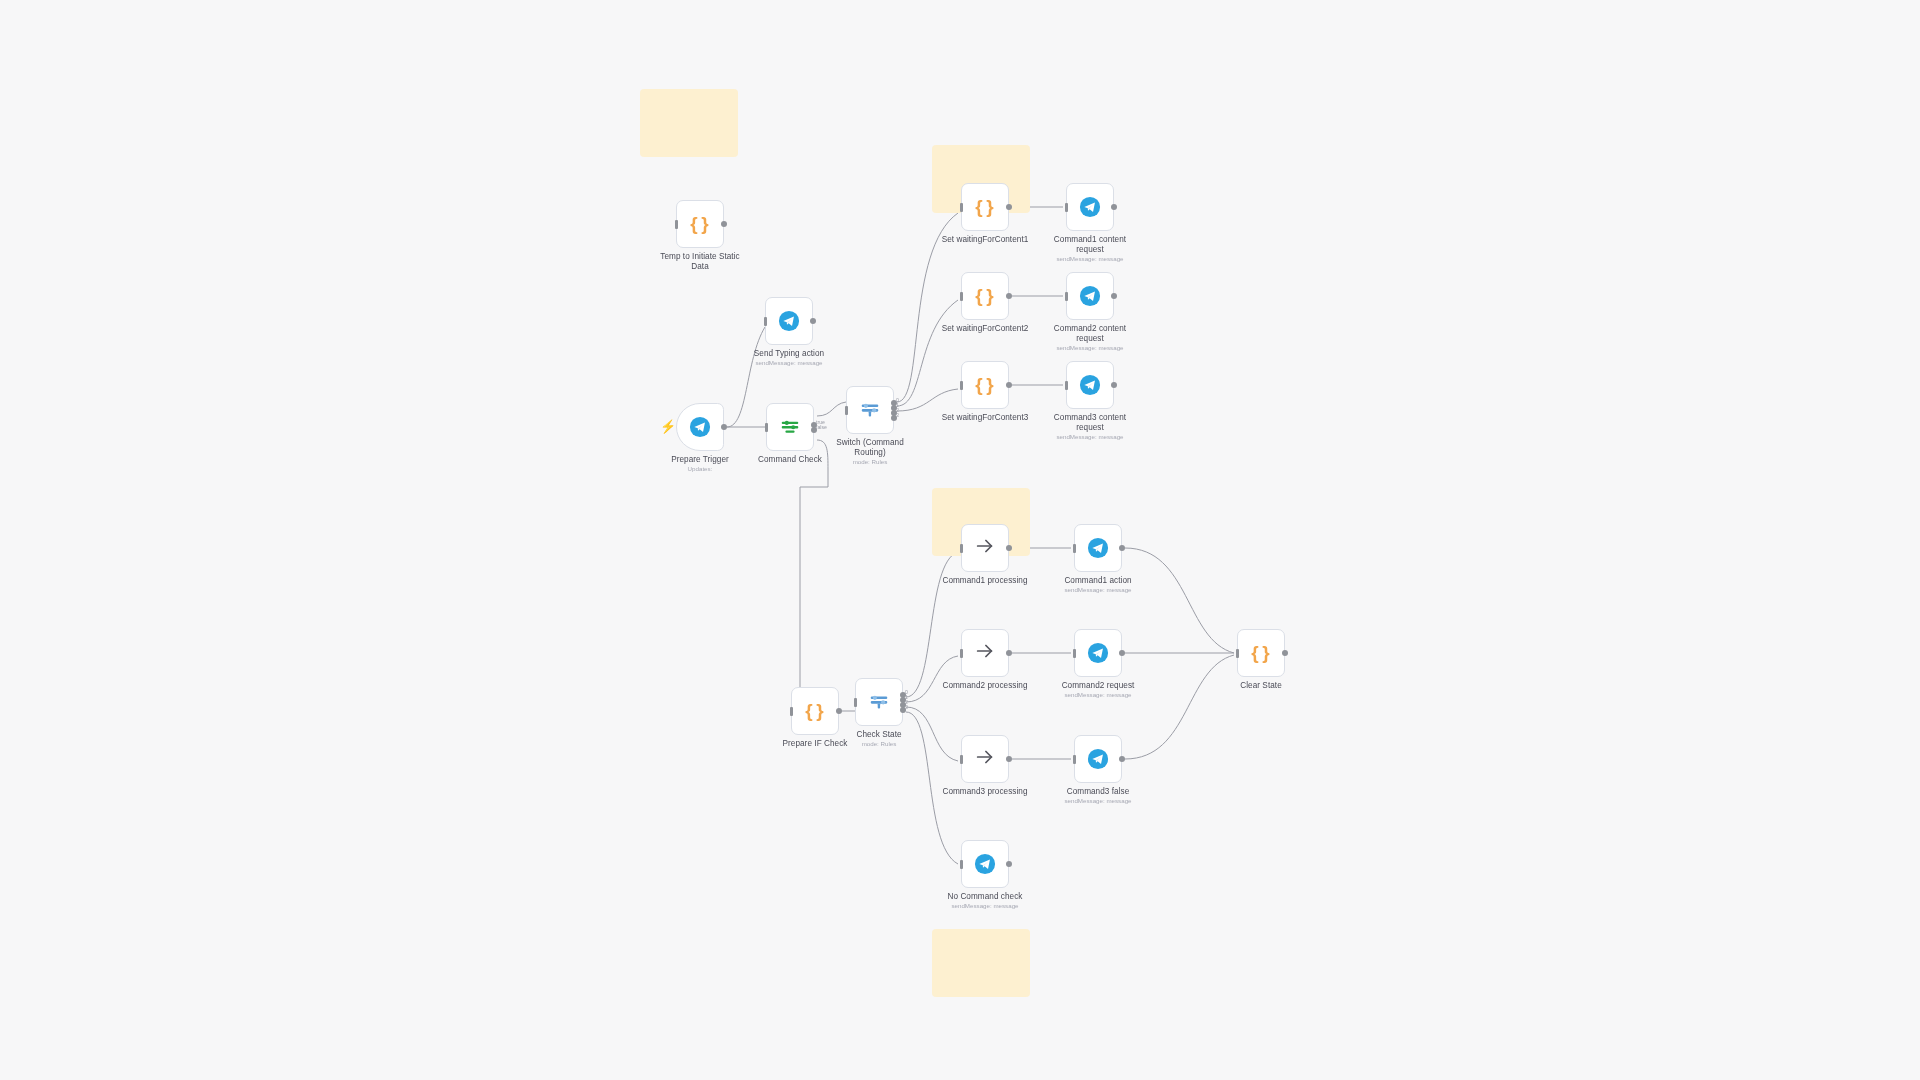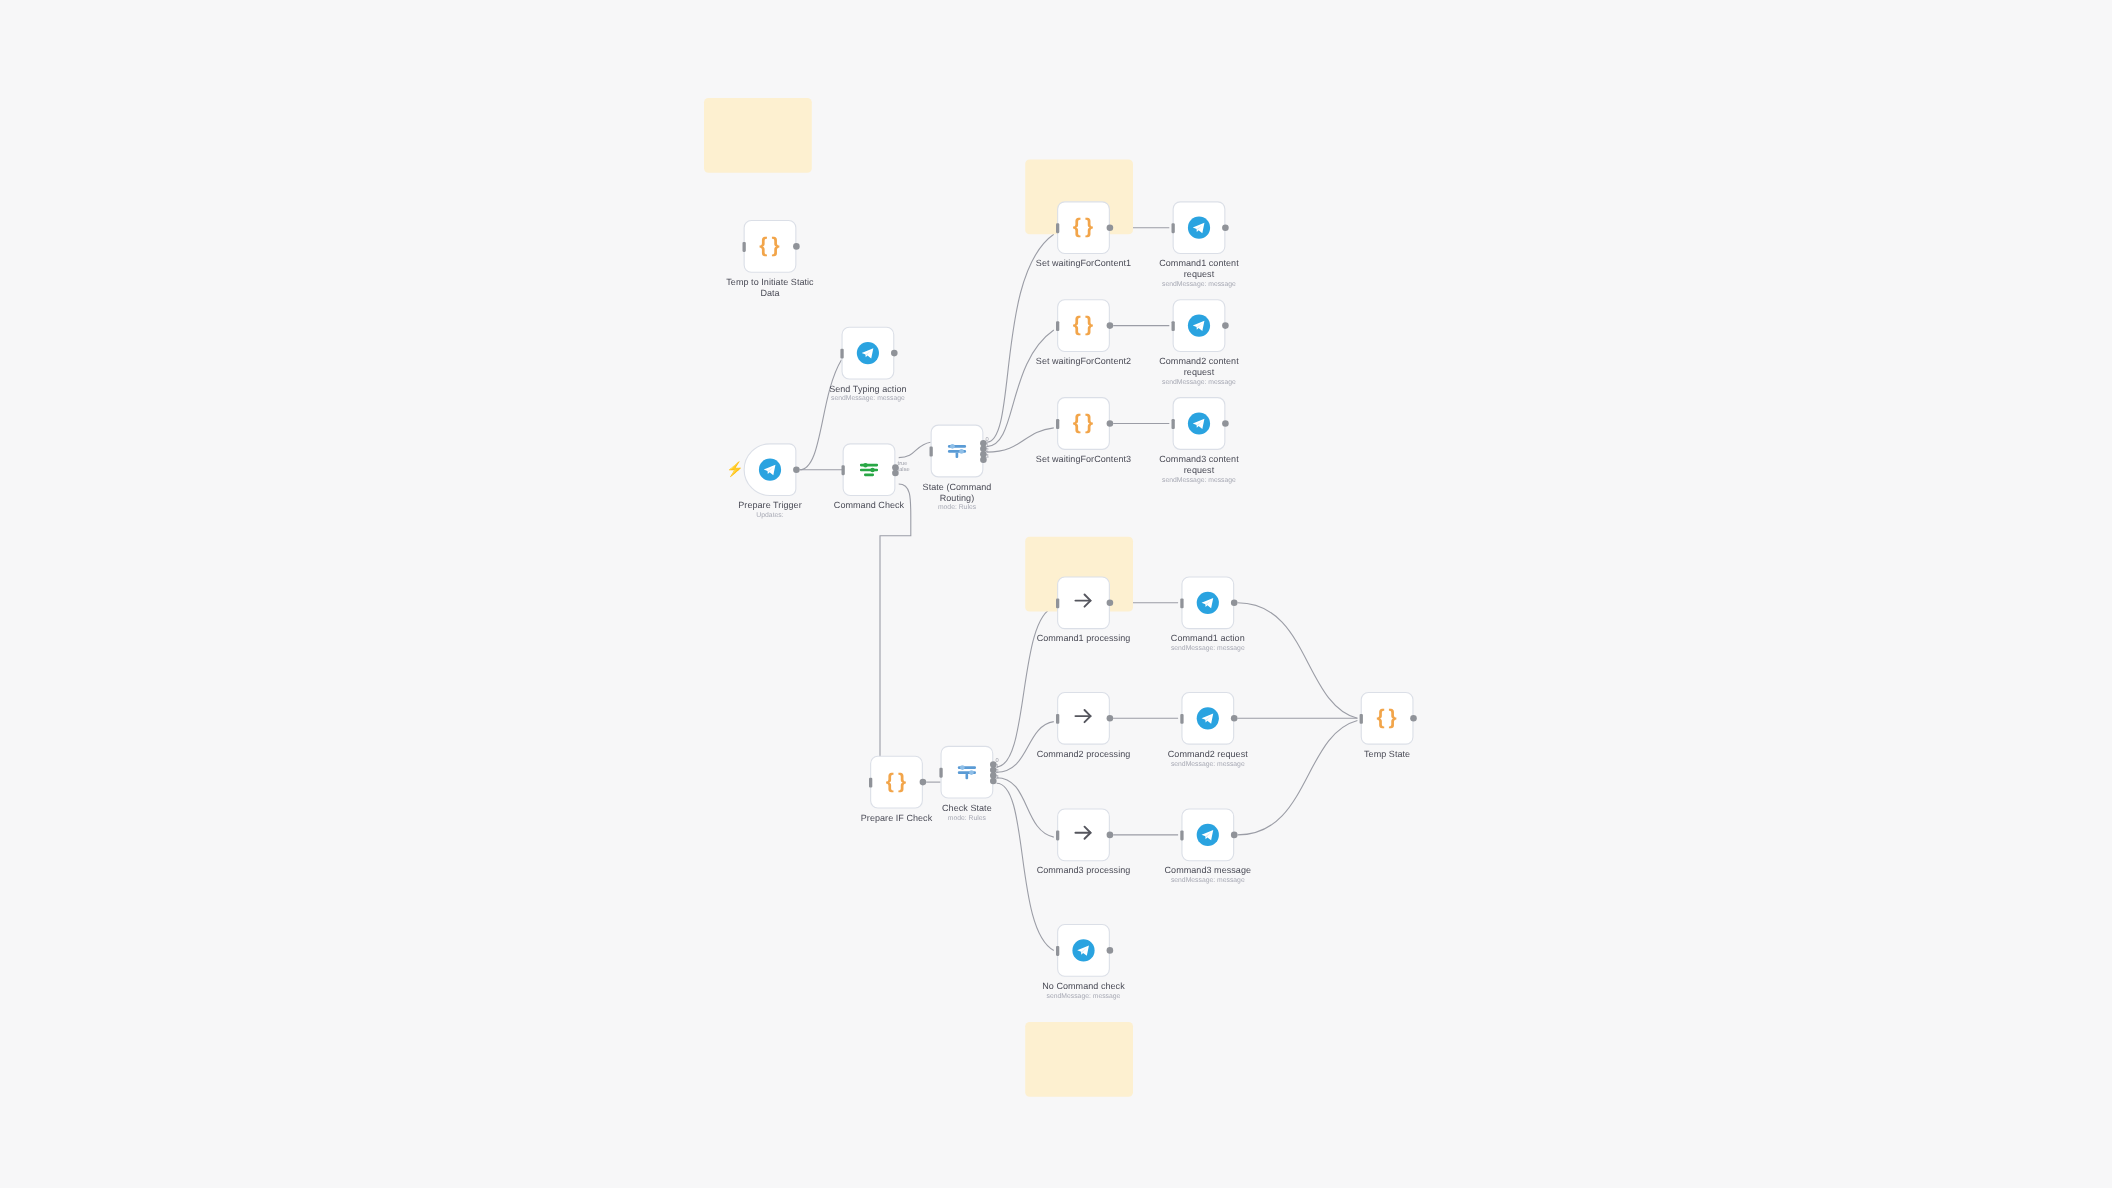--- a/index.html
+++ b/index.html
@@ -235,21 +235,21 @@
         </div>
         <div class="port" style="left: 24px; top: -2.5px;">
           <span class="port-label">1</span>
         </div>
         <div class="port" style="left: 24px; top: 2.5px;">
           <span class="port-label">2</span>
         </div>
         <div class="port" style="left: 24px; top: 7.5px;">
           <span class="port-label">3</span>
         </div>
-        <div class="node-label">State (Command
+        <div class="node-label">Switch (Command
 Routing)</div>
         <div class="node-sublabel" style="top: 47.7px;">mode: Rules</div>
       </div>
       <div class="node" style="left: 985px; top: 207px;">
         <div class="node-box" style="border-color: rgb(219, 223, 231);">
           <span class="icon-brace">{ }</span>
         </div>
         <div class="port in" style="left: -24px; top: 0px;"></div>
         <div class="port" style="left: 24px; top: 0px;"></div>
         <div class="node-label">Set waitingForContent1</div>
@@ -422,21 +422,21 @@
           <span>
             <svg class="tg" width="22" height="22" viewBox="0 0 24 24">
               <circle cx="12" cy="12" r="11" fill="#2aa3e0"></circle>
               <path d="M5.8 11.9 L17.4 7.2 L15.3 17.4 L11.6 14.5 L9.8 16.2 L9.6 13.4 Z" fill="#ffffff"></path>
               <path d="M9.6 13.4 L15.6 9.2 L10.9 14.0 Z" fill="#d8ecf8"></path>
             </svg>
           </span>
         </div>
         <div class="port in" style="left: -24px; top: 0px;"></div>
         <div class="port" style="left: 24px; top: 0px;"></div>
-        <div class="node-label">Command3 message</div>
+        <div class="node-label">Command3 false</div>
         <div class="node-sublabel" style="top: 38.1px;">sendMessage: message</div>
       </div>
       <div class="node" style="left: 985px; top: 864px;">
         <div class="node-box" style="border-color: rgb(219, 223, 231);">
           <span>
             <svg class="tg" width="22" height="22" viewBox="0 0 24 24">
               <circle cx="12" cy="12" r="11" fill="#2aa3e0"></circle>
               <path d="M5.8 11.9 L17.4 7.2 L15.3 17.4 L11.6 14.5 L9.8 16.2 L9.6 13.4 Z" fill="#ffffff"></path>
               <path d="M9.6 13.4 L15.6 9.2 L10.9 14.0 Z" fill="#d8ecf8"></path>
             </svg>
@@ -446,16 +446,16 @@
         <div class="port" style="left: 24px; top: 0px;"></div>
         <div class="node-label">No Command check</div>
         <div class="node-sublabel" style="top: 38.1px;">sendMessage: message</div>
       </div>
       <div class="node" style="left: 1261px; top: 653px;">
         <div class="node-box" style="border-color: rgb(219, 223, 231);">
           <span class="icon-brace">{ }</span>
         </div>
         <div class="port in" style="left: -24px; top: 0px;"></div>
         <div class="port" style="left: 24px; top: 0px;"></div>
-        <div class="node-label">Temp State</div>
+        <div class="node-label">Clear State</div>
       </div>
     </div>
 </div>
 
 </body></html>

